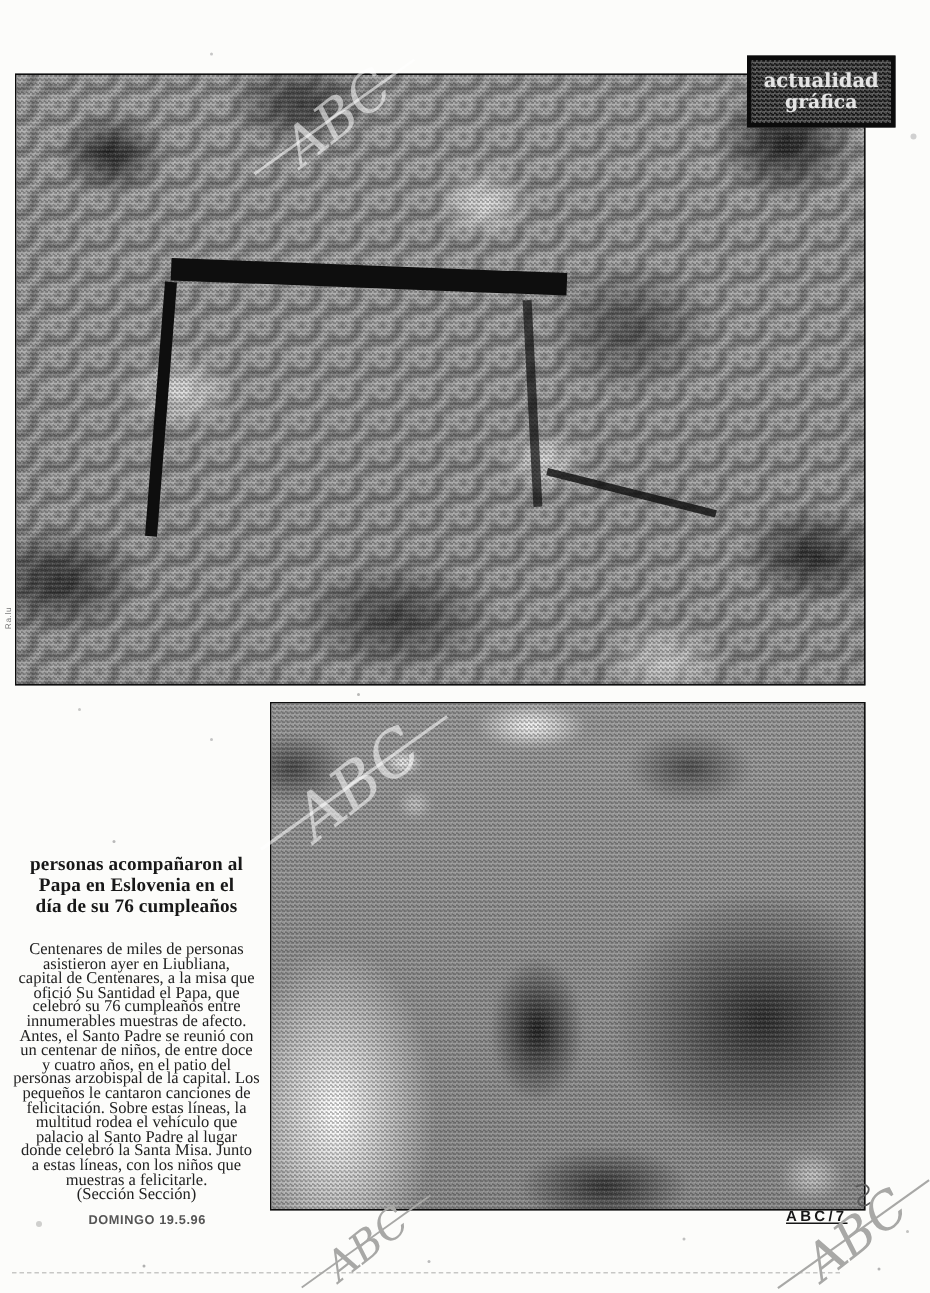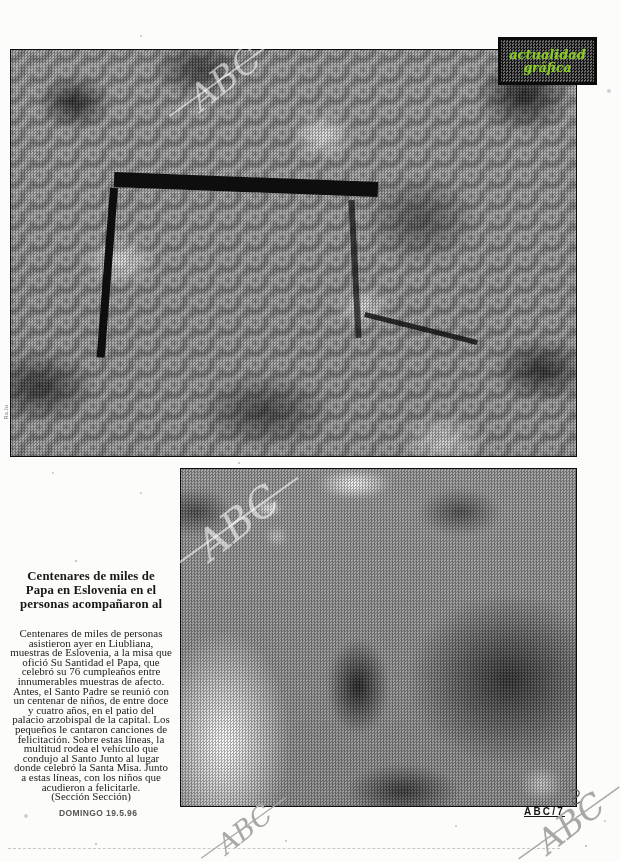--- a/index.html
+++ b/index.html
@@ -62,22 +62,22 @@
     border:3px solid #0b0b0b;background:#4e4e4e;z-index:6;
     display:flex;flex-direction:column;align-items:center;justify-content:center;line-height:1;
   }
   .badge .badge-dither{
     position:absolute;inset:0;
     background:
       repeating-conic-gradient(rgba(0,0,0,.8) 0% 25%, transparent 0% 50%) 0 0 / 3px 3px,
       repeating-conic-gradient(rgba(255,255,255,.25) 0% 25%, transparent 0% 50%) 1.5px 1.5px / 3px 3px;
   }
   .badge span{
-    position:relative;z-index:1;color:#84cc16;
-    font-family:"DejaVu Serif",serif;font-style:italic;font-weight:bold;
+    position:relative;z-index:1;color:#e5e5e5;
+    font-family:"DejaVu Serif",serif;font-weight:bold;
     font-size:13px;text-shadow:0 0 1px rgba(255,255,255,.35);
   }
   .badge span + span{font-size:12.5px;margin-top:1px;}
   
   .headline{
     position:absolute;left:6px;top:569px;width:170px;text-align:center;
     font-weight:bold;font-size:12.8px;line-height:14px;color:#181818;
     letter-spacing:.1px;
   }
   .article-body{
@@ -145,43 +145,43 @@
   </div>
 
   <div class="photo" id="popePhoto">
     <div class="blobs"></div>
     <div class="dither"></div>
   </div>
 
   <div class="credit">Ra.lu</div>
 
   <div class="headline">
-      <div>Centenares de miles de</div>
+      <div>personas acompañaron al</div>
       <div>Papa en Eslovenia en el</div>
-      <div>personas acompañaron al</div>
+      <div>día de su 76 cumpleaños</div>
     </div>
 
   <div class="article-body">
       <div>Centenares de miles de personas</div>
       <div>asistieron ayer en Liubliana,</div>
-      <div>muestras de Eslovenia, a la misa que</div>
+      <div>capital de Centenares, a la misa que</div>
       <div>ofició Su Santidad el Papa, que</div>
       <div>celebró su 76 cumpleaños entre</div>
       <div>innumerables muestras de afecto.</div>
       <div>Antes, el Santo Padre se reunió con</div>
       <div>un centenar de niños, de entre doce</div>
       <div>y cuatro años, en el patio del</div>
-      <div>palacio arzobispal de la capital. Los</div>
+      <div>personas arzobispal de la capital. Los</div>
       <div>pequeños le cantaron canciones de</div>
       <div>felicitación. Sobre estas líneas, la</div>
       <div>multitud rodea el vehículo que</div>
-      <div>condujo al Santo Junto al lugar</div>
+      <div>palacio al Santo Padre al lugar</div>
       <div>donde celebró la Santa Misa. Junto</div>
       <div>a estas líneas, con los niños que</div>
-      <div>acudieron a felicitarle.</div>
+      <div>muestras a felicitarle.</div>
       <div>(Sección Sección)</div>
     </div>
 
   <div class="date">DOMINGO 19.5.96</div>
   <div class="pageref">ABC/7</div>
 
   <div class="wm wm-photo" id="wm1">
     <svg viewBox="0 0 130 100">
       <line x1="2" y1="96" x2="128" y2="6" stroke="currentColor" stroke-width="2.2"></line>
       <text x="20" y="74" font-size="42" fill="currentColor" transform="rotate(-38 55 55)">ABC</text>

